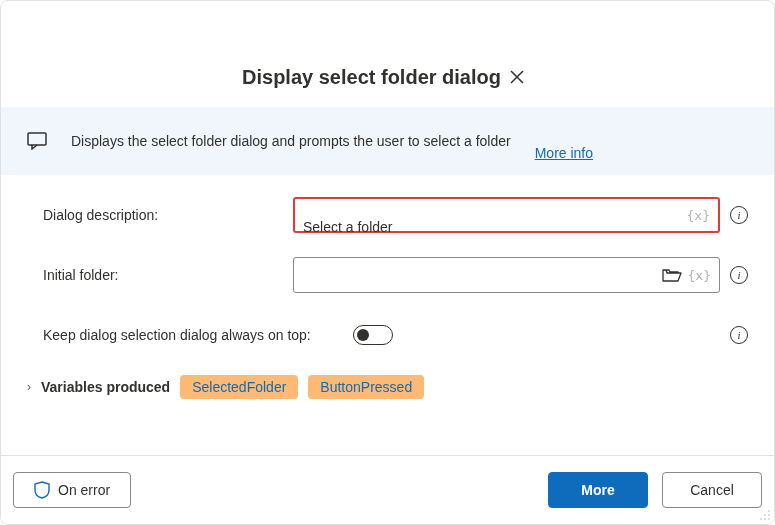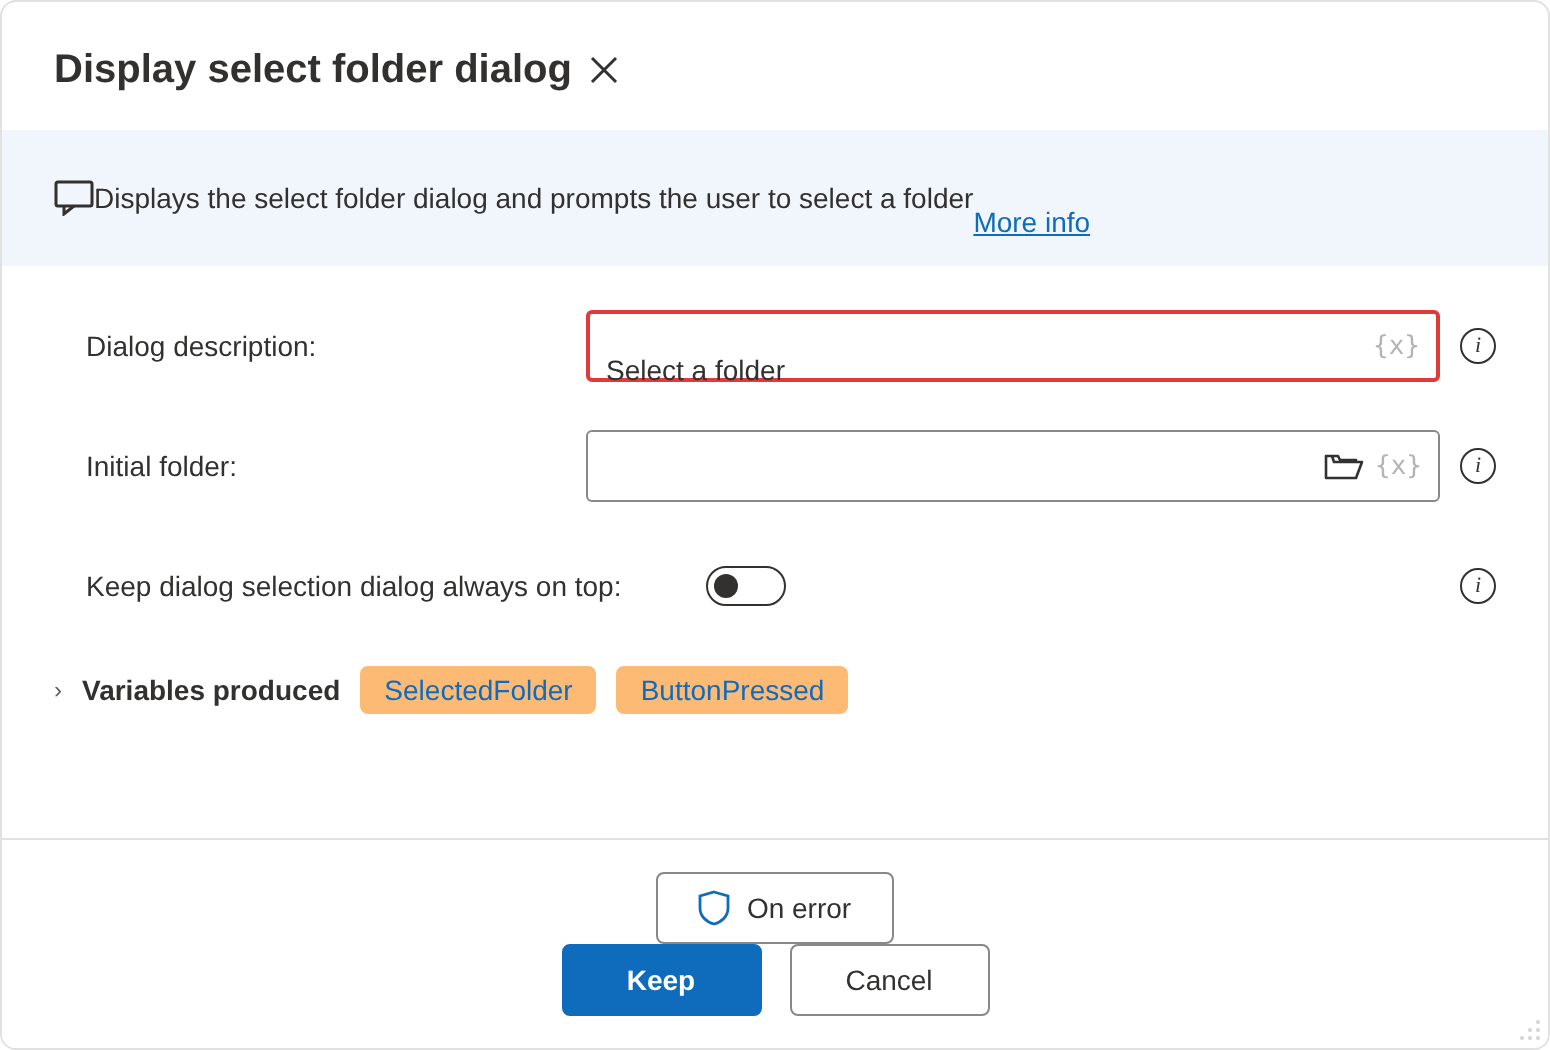--- a/index.html
+++ b/index.html
@@ -13,41 +13,42 @@
     height: 525px;
     border: 1px solid #e1e1e1;
     border-radius: 8px;
     position: relative;
     overflow: hidden;
   }
   .header {
     padding: 18px 26px 14px 26px;
     display: flex;
     align-items: center;
-    justify-content: flex-start;
+    justify-content: center;
+    margin-top: 42px;
   }
   .header h1 {
     margin: 0;
     font-size: 20px;
     font-weight: 600;
     color: #323130;
   }
   .close-btn {
     width: 32px; height: 32px;
     display:flex; align-items:center; justify-content:center;
     cursor:pointer;
     border-radius:4px;
   }
   .close-btn svg { width:14px; height:14px; }
   .desc-bar {
     background: #f0f6fc;
     padding: 14px 26px;
     display:flex;
     align-items:center;
-    gap:0;
+    gap:24px;
     font-size:14px;
     color:#323130;
   }
   .desc-bar .link { color:#0f6cbd; text-decoration: underline; cursor:pointer;margin-top:24px; }
   .section {
     padding: 20px 26px 0 26px;
   }
   .section h2 {
     margin:0 0 18px 0;
     font-size:18px;
@@ -152,21 +153,20 @@
   }
   .footer {
     position:absolute;
     left:0; right:0; bottom:0;
     border-top:1px solid #e1e1e1;
     padding:16px 12px;
     display:flex;
     align-items:center;
     justify-content:space-between;
     background:#fff;
-    flex-direction:column;
   }
   .btn {
     height:36px;
     padding:0 20px;
     border-radius:4px;
     font-size:14px;
     cursor:pointer;
     display:flex;
     align-items:center;
     gap:8px;
@@ -253,21 +253,21 @@
 
 <div class="footer">
   <div class="btn btn-outline">
     <svg width="16" height="18" viewBox="0 0 16 18">
       <path d="M8 1 L15 3 V9 C15 13 12 16 8 17 C4 16 1 13 1 9 V3 Z" stroke="#0f6cbd" stroke-width="1.4" fill="none"></path>
     </svg>
     <span>On error</span>
   </div>
   <div class="right-btns">
     <div class="btn btn-primary">
-      <span>Keep</span>
+      <span>More</span>
     </div>
     <div class="btn btn-outline" style="min-width:100px; justify-content:center;">
       <span>Cancel</span>
     </div>
   </div>
 </div>
 
 <svg class="resize-grip" viewBox="0 0 12 12">
   <circle cx="10" cy="2" r="1" fill="#888"></circle>
   <circle cx="6" cy="6" r="1" fill="#888"></circle>

